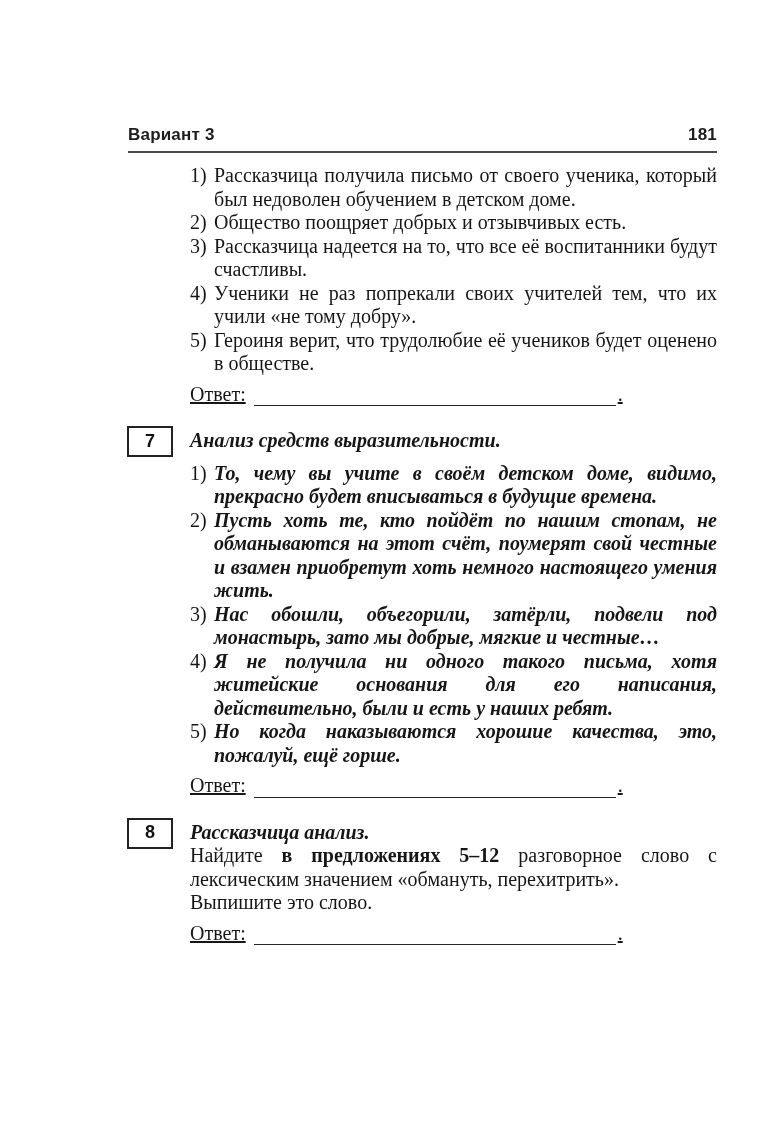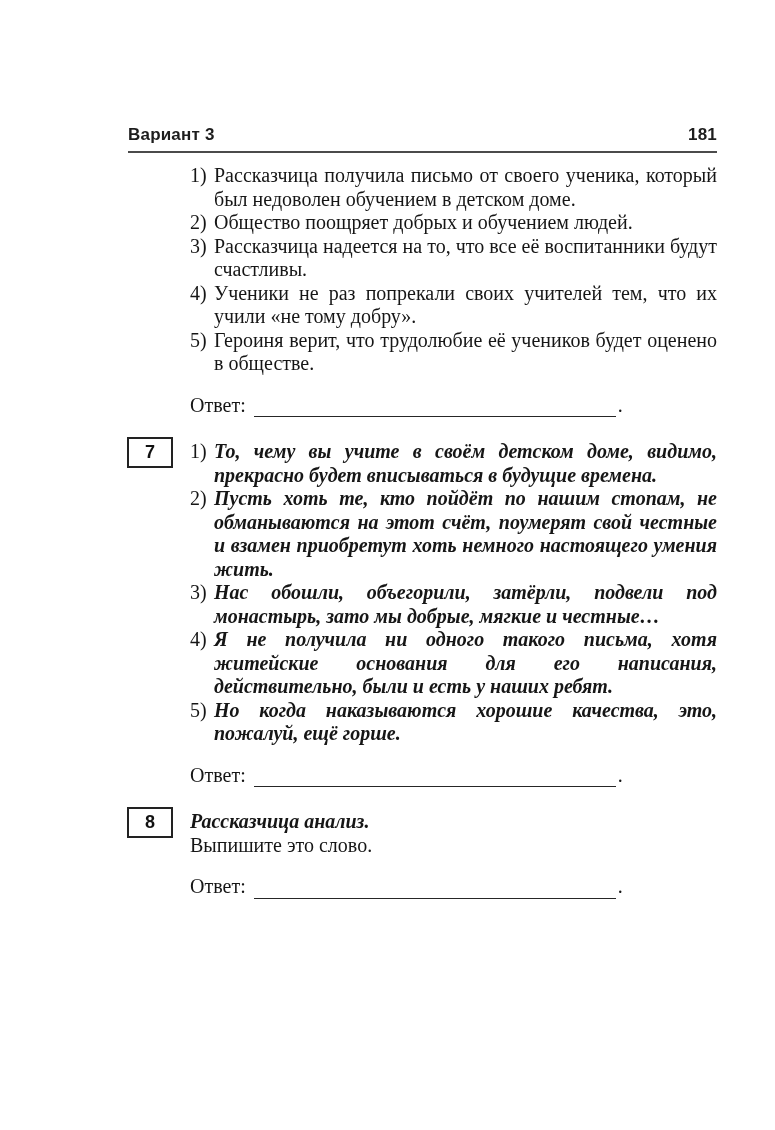--- a/index.html
+++ b/index.html
@@ -22,21 +22,21 @@
   
   .content{
     position:absolute;left:190px;right:78px;top:158px;
     font-size:20px;line-height:23.5px;padding-top:6px;
   }
 
   .opt{display:flex;}
   .opt .num{flex:0 0 24px;width:24px;font-style:normal;font-weight:normal;}
   .opt .txt{flex:1;text-align:justify;hyphens:auto;-webkit-hyphens:auto;}
 
-  .answer-row{margin-top:18px;display:flex;align-items:flex-end;}
+  .answer-row{margin-top:7px;display:flex;align-items:flex-end;text-decoration:underline;}
   .answer-label{flex:0 0 auto;}
   .blank{
     flex:0 0 auto;width:362px;height:21px;margin-left:8px;
     border-bottom:1.6px solid #262626;
   }
   .answer-period{flex:0 0 auto;margin-left:2px;}
 
   .question{position:relative;margin-top:23px;}
   .qbox{
     position:absolute;left:-63px;top:-3px;width:42px;height:27px;
@@ -62,21 +62,21 @@
 
   <div class="content">
 
     <div class="opt-list">
       <div class="opt">
         <span class="num">1)</span>
         <span class="txt">Рассказчица получила письмо от своего ученика, который был недоволен обучением в детском доме.</span>
       </div>
       <div class="opt">
         <span class="num">2)</span>
-        <span class="txt">Общество поощряет добрых и обучением людей.</span>
+        <span class="txt">Общество поощряет добрых и отзывчивых есть.</span>
       </div>
       <div class="opt">
         <span class="num">3)</span>
         <span class="txt">Рассказчица надеется на то, что все её воспитанники будут счастливы.</span>
       </div>
       <div class="opt">
         <span class="num">4)</span>
         <span class="txt">Ученики не раз попрекали своих учителей тем, что их учили «не тому добру».</span>
       </div>
       <div class="opt">
@@ -86,20 +86,21 @@
     </div>
 
     <div class="answer-row">
       <span class="answer-label">Ответ:</span>
       <span class="blank"></span>
       <span class="answer-period">.</span>
     </div>
 
     <div class="question">
       <div class="qbox">7</div>
+      <div class="qtitle">Анализ средств выразительности.</div>
 
       <div class="qitems q7items">
         <div class="opt">
           <span class="num">1)</span>
           <span class="txt">То, чему вы учите в своём детском доме, видимо, прекрасно будет вписываться в будущие времена.</span>
         </div>
         <div class="opt">
           <span class="num">2)</span>
           <span class="txt">Пусть хоть те, кто пойдёт по нашим стопам, не обманываются на этот счёт, поумерят свой честные и взамен приобретут хоть немного настоящего умения жить.</span>
         </div>
@@ -120,20 +121,21 @@
       <div class="answer-row">
         <span class="answer-label">Ответ:</span>
         <span class="blank"></span>
         <span class="answer-period">.</span>
       </div>
     </div>
 
     <div class="question">
       <div class="qbox">8</div>
       <div class="qtitle">Рассказчица анализ.</div>
+      <div class="qprompt"><span>Найдите </span><b>в предложениях 5–12</b><span> разговорное слово с лексическим значением «обмануть, перехитрить».</span></div>
       <div class="qprompt">Выпишите это слово.</div>
 
       <div class="answer-row">
         <span class="answer-label">Ответ:</span>
         <span class="blank"></span>
         <span class="answer-period">.</span>
       </div>
     </div>
 
   </div>

